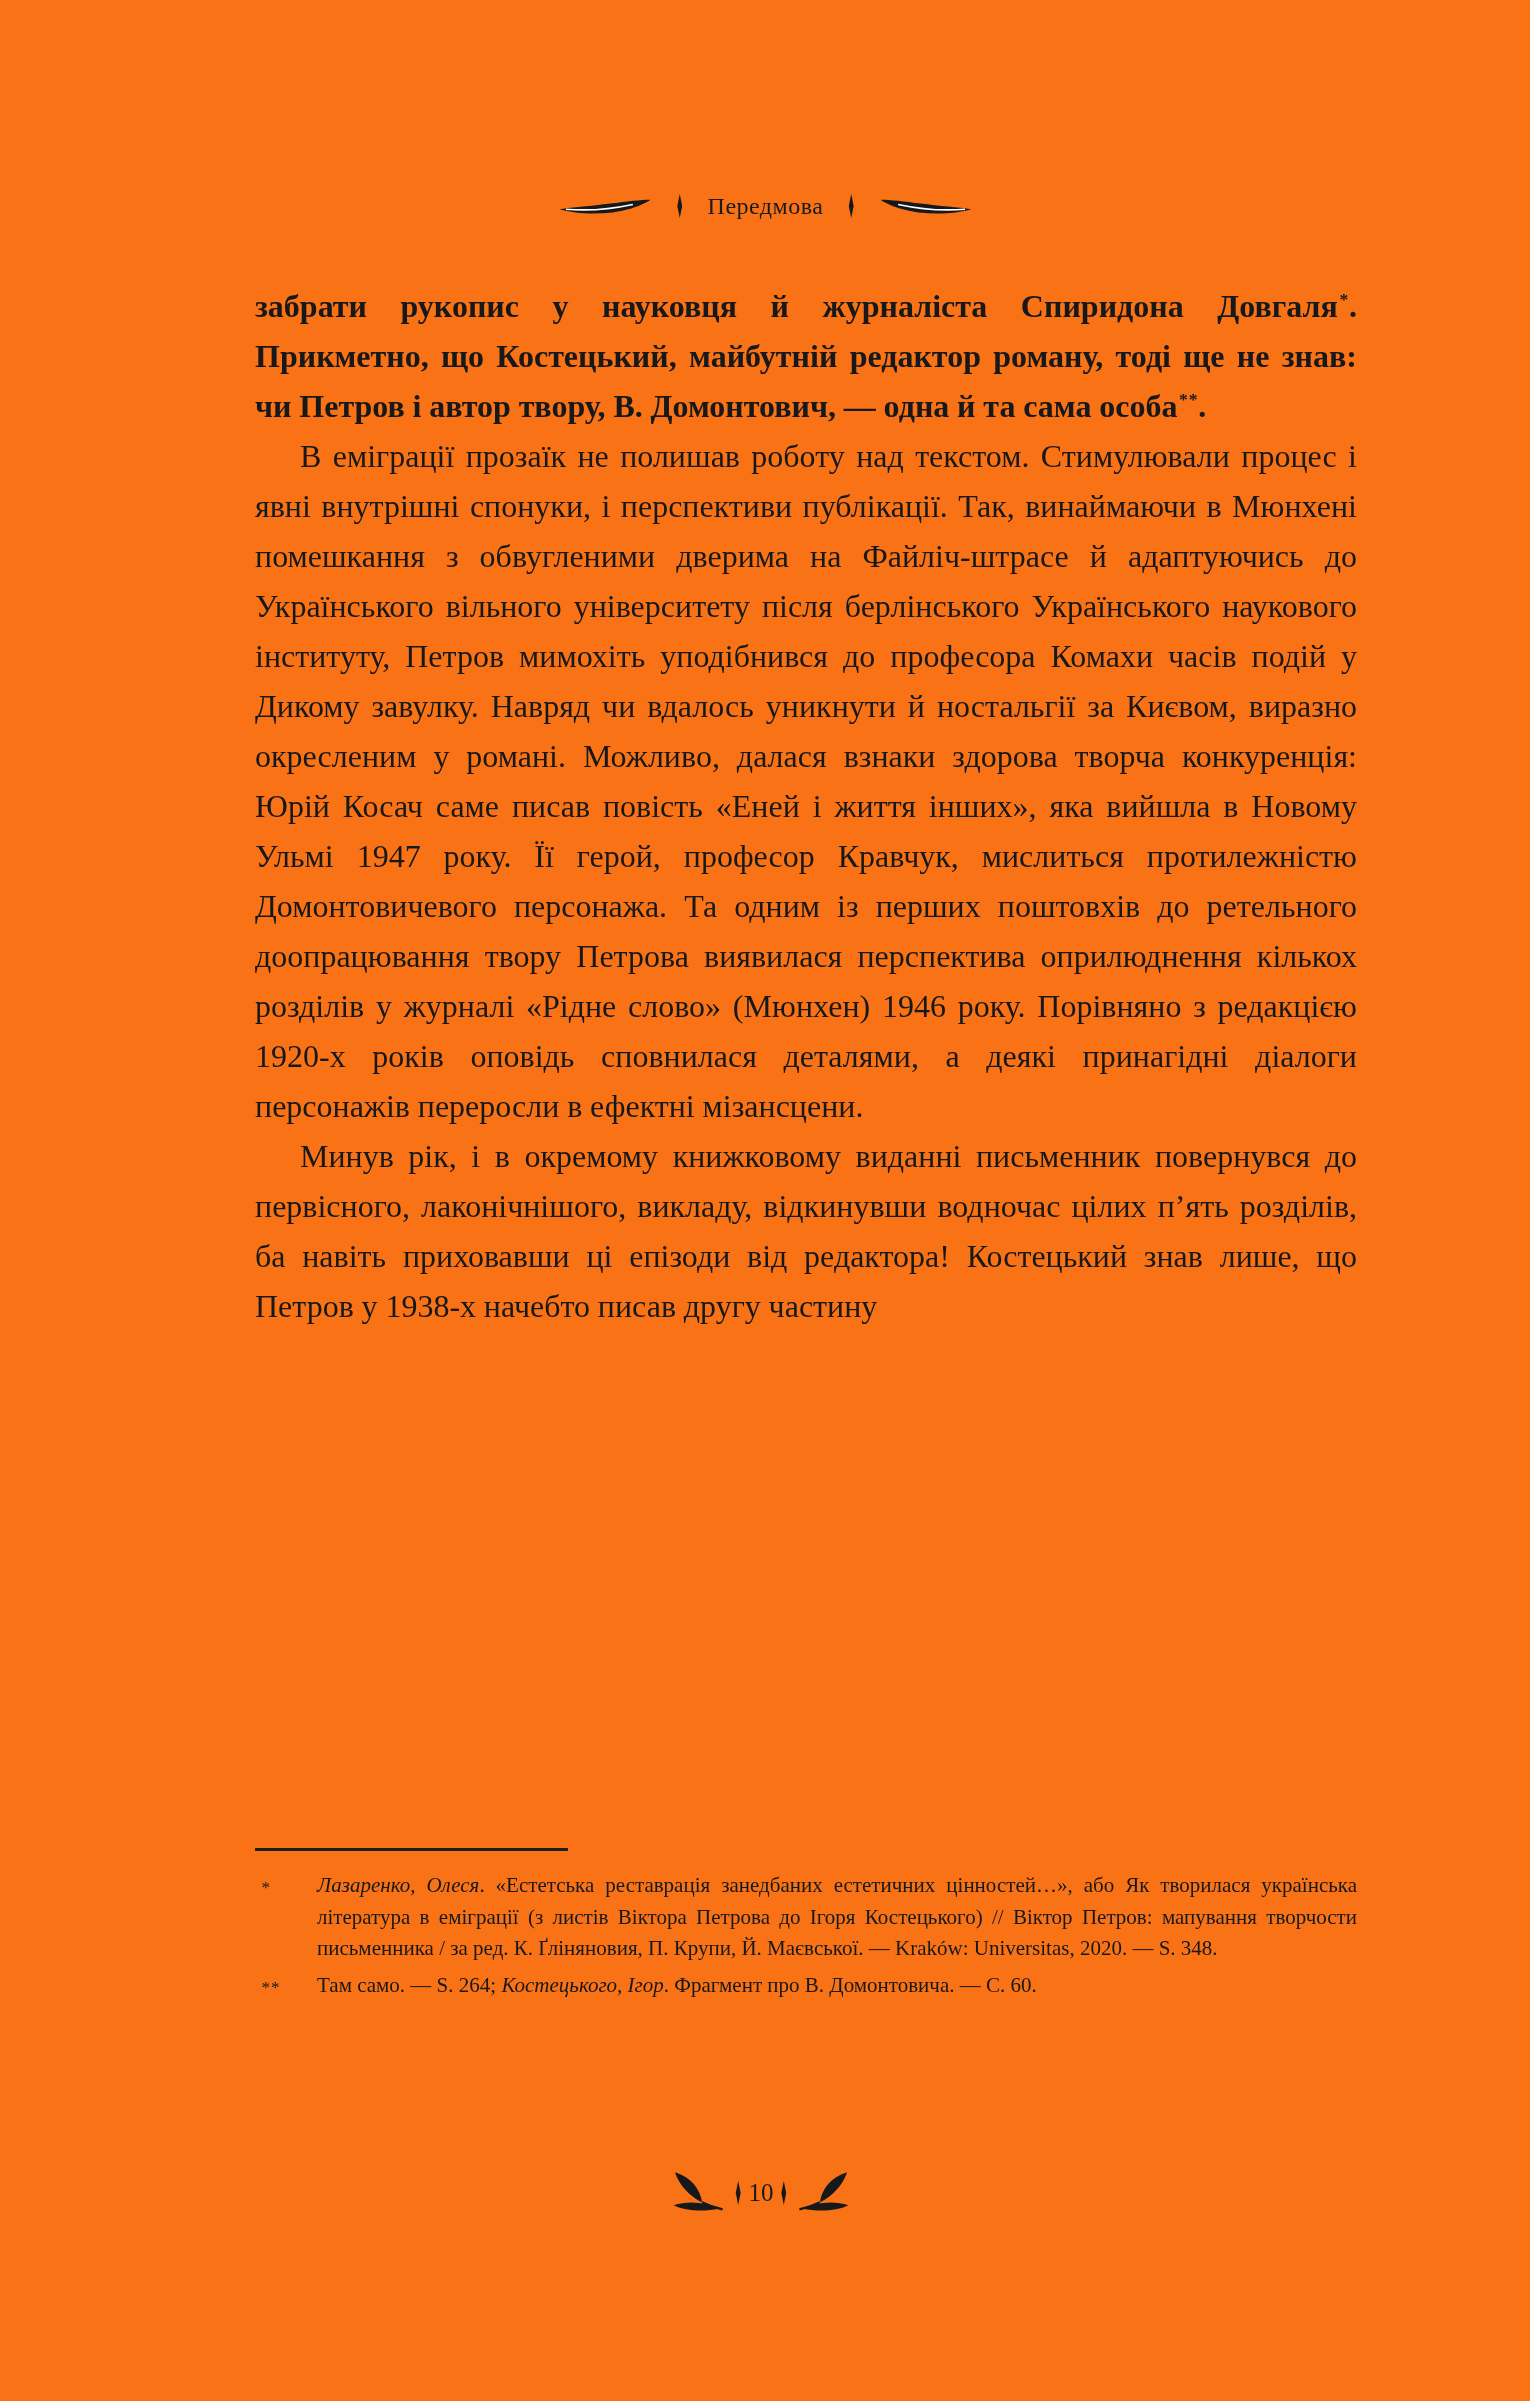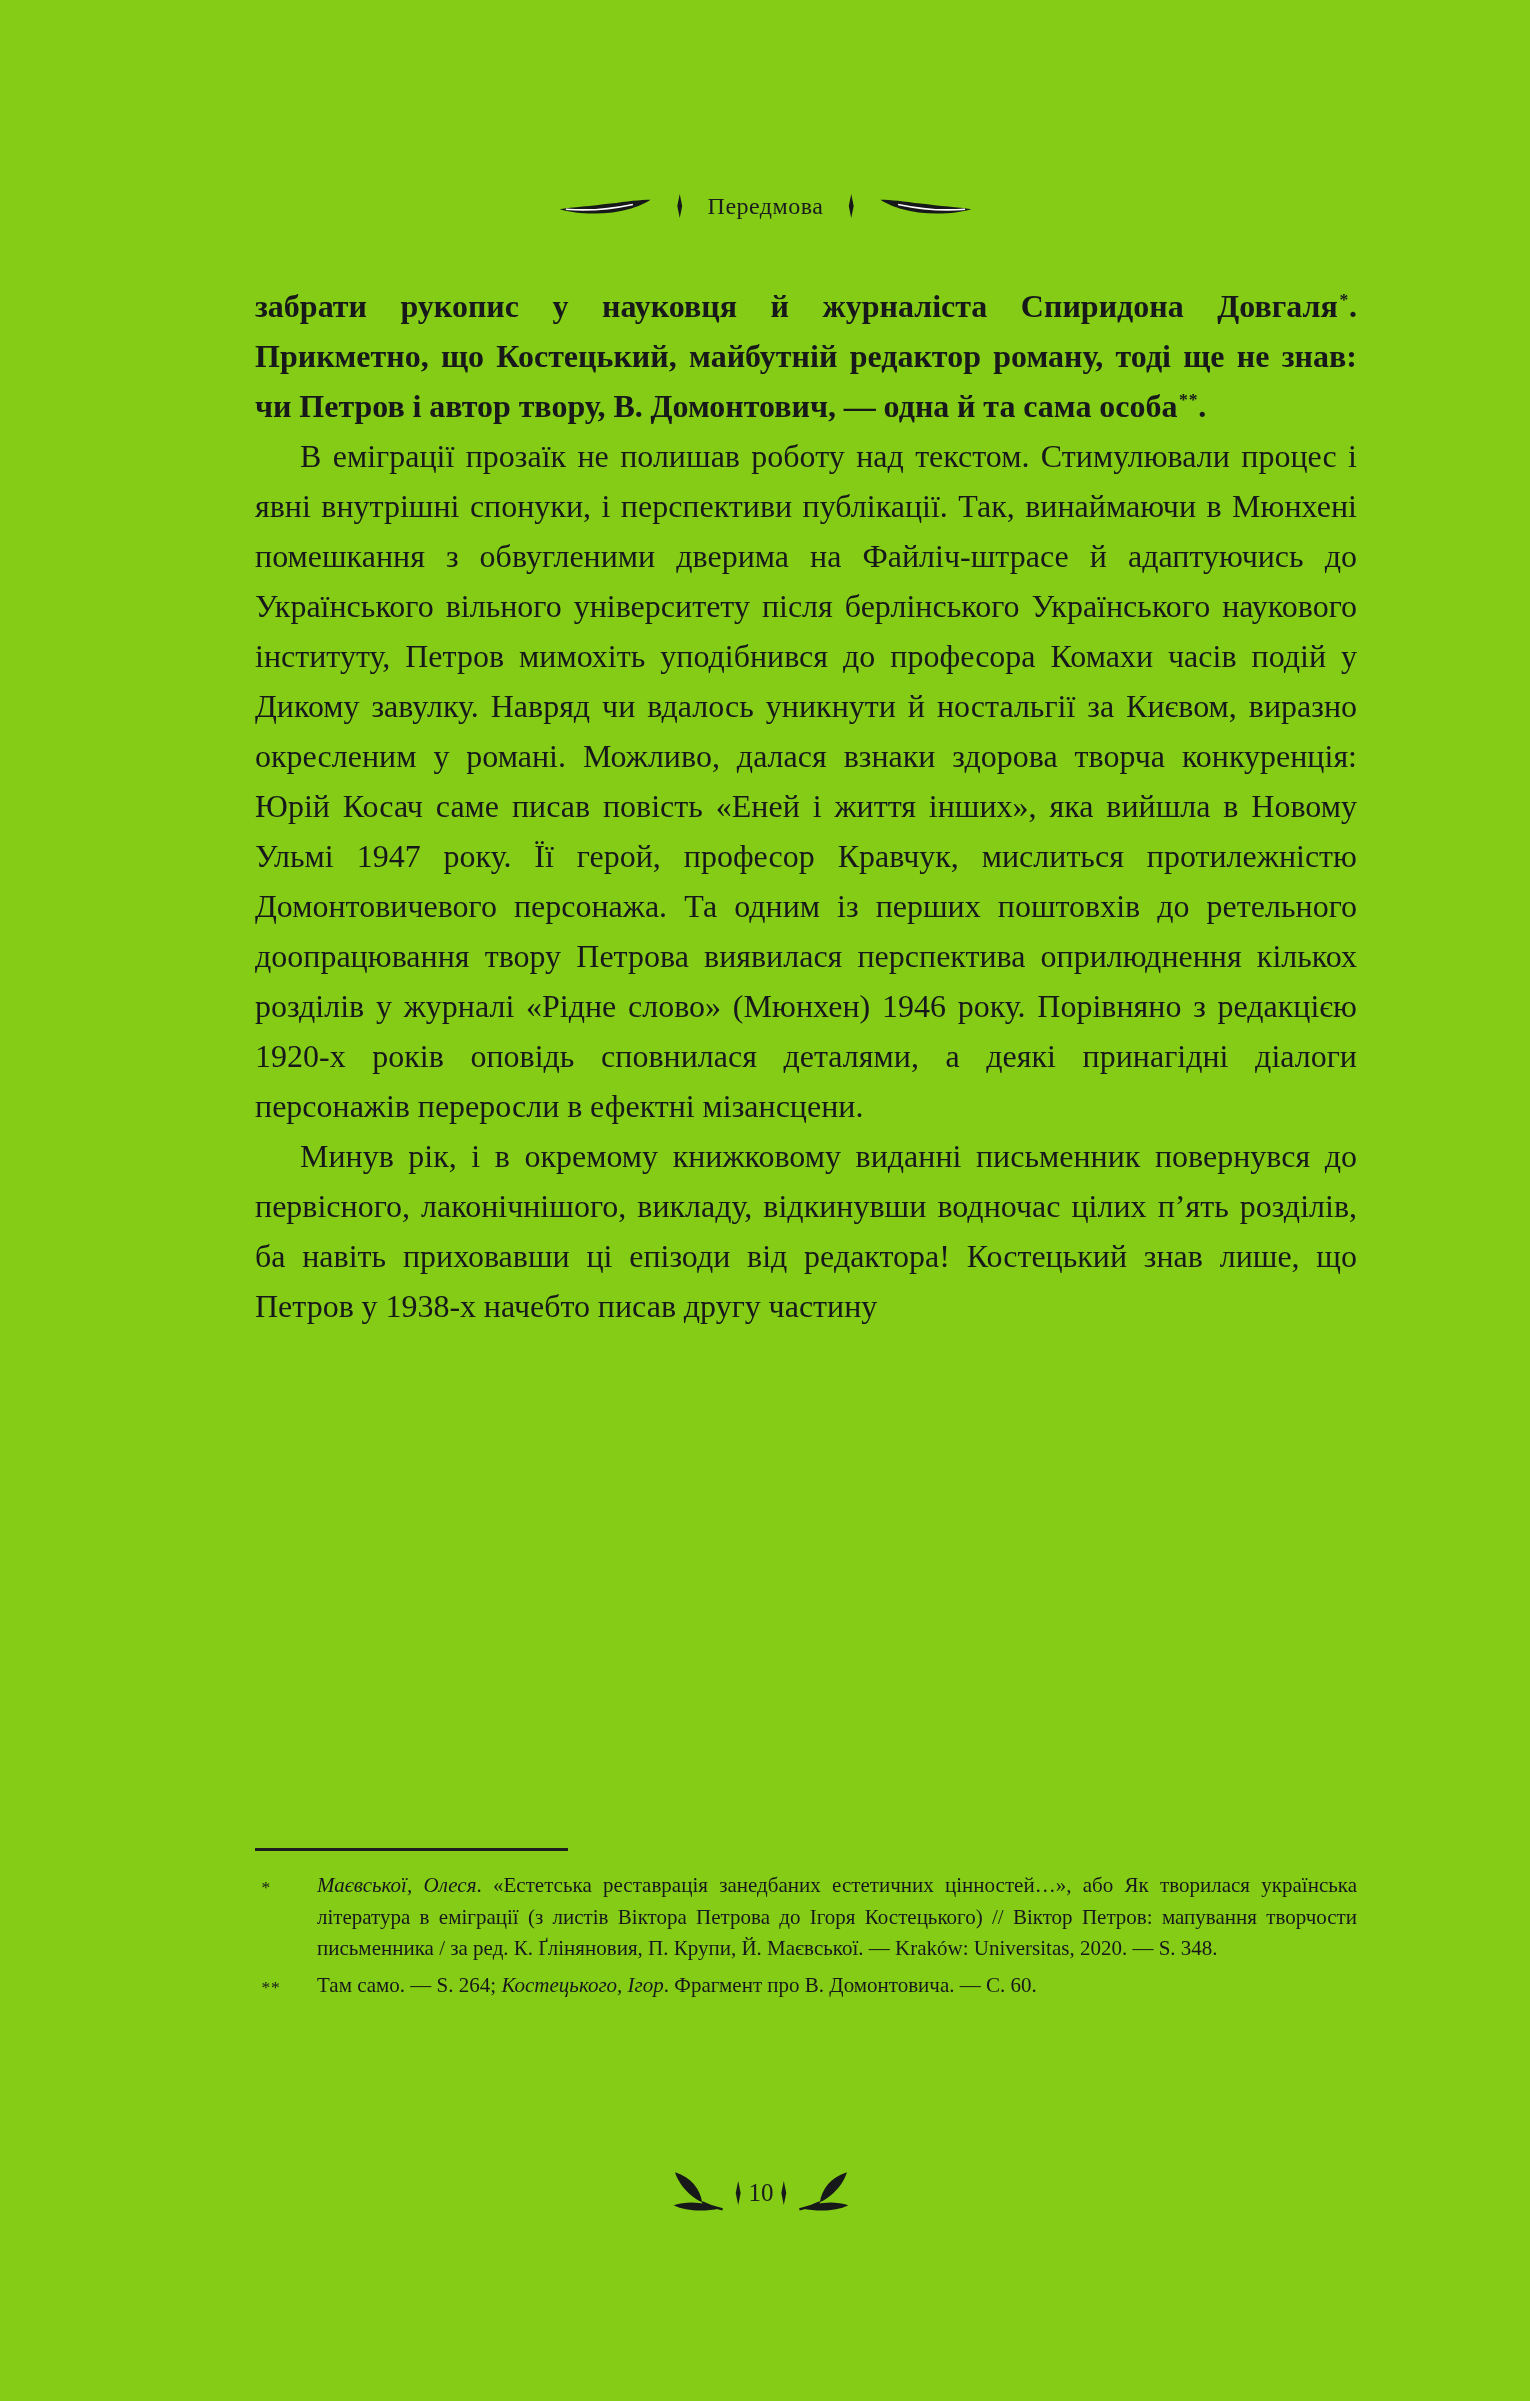--- a/index.html
+++ b/index.html
@@ -6,21 +6,21 @@
   html, body {
     margin: 0;
     padding: 0;
     background: #ffffff;
   }
   .page {
     position: relative;
     width: 1531px;
     height: 2401px;
     margin: 0 auto;
-    background: #84cc16;
+    background: #f97316;
     box-sizing: border-box;
     font-family: "Liberation Serif", "DejaVu Serif", serif;
     color: #17181a;
     overflow: hidden;
   }
 
   
   .running-head {
     position: absolute;
     top: 182px;
@@ -159,21 +159,21 @@
 
     <p class="para">В еміграції прозаїк не полишав роботу над текстом. Стимулювали процес і явні внутрішні спонуки, і перспективи публікації. Так, винаймаючи в Мюнхені помешкання з обвугленими дверима на Файліч-штрасе й адаптуючись до Українського вільного університету після берлінського Українського наукового інституту, Петров мимохіть уподібнився до професора Комахи часів подій у Дикому завулку. Навряд чи вдалось уникнути й ностальгії за Києвом, виразно окресленим у романі. Можливо, далася взнаки здорова творча конкуренція: Юрій Косач саме писав повість «Еней і життя інших», яка вийшла в Новому Ульмі 1947 року. Її герой, професор Кравчук, мислиться протилежністю Домонтовичевого персонажа. Та одним із перших поштовхів до ретельного доопрацювання твору Петрова виявилася перспектива оприлюднення кількох розділів у журналі «Рідне слово» (Мюнхен) 1946 року. Порівняно з редакцією 1920-х років оповідь сповнилася деталями, а деякі принагідні діалоги персонажів переросли в ефектні мізансцени.</p>
 
     <p class="para">Минув рік, і в окремому книжковому виданні письменник повернувся до первісного, лаконічнішого, викладу, відкинувши водночас цілих п’ять розділів, ба навіть приховавши ці епізоди від редактора! Костецький знав лише, що Петров у 1938-х начебто писав другу частину</p>
   </div>
 
   <div class="footnotes">
     <div class="fn-rule"></div>
 
     <div class="fn-item">
-      <span class="fn-mark">*</span><span class="it">Маєвської, Олеся</span><span>. «Естетська реставрація занедбаних естетичних цінностей…», або Як творилася українська література в еміграції (з листів Віктора Петрова до Ігоря Костецького) // Віктор Петров: мапування творчости письменника / за ред. К. Ґліняновия, П. Крупи, Й. Маєвської. — Kraków: Universitas, 2020. — S. 348.</span>
+      <span class="fn-mark">*</span><span class="it">Лазаренко, Олеся</span><span>. «Естетська реставрація занедбаних естетичних цінностей…», або Як творилася українська література в еміграції (з листів Віктора Петрова до Ігоря Костецького) // Віктор Петров: мапування творчости письменника / за ред. К. Ґліняновия, П. Крупи, Й. Маєвської. — Kraków: Universitas, 2020. — S. 348.</span>
     </div>
 
     <div class="fn-item">
       <span class="fn-mark">**</span><span>Там само. — S. 264; </span><span class="it">Костецького, Ігор</span><span>. Фрагмент про В. Домонтовича. — С. 60.</span>
     </div>
   </div>
 
   <div class="folio">
     <span class="sprig">
       <svg viewBox="0 0 76 62" width="61" height="49" aria-hidden="true">

